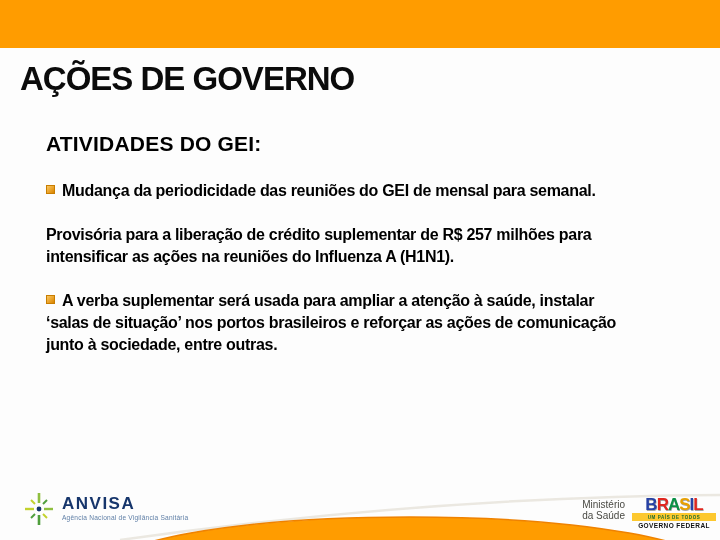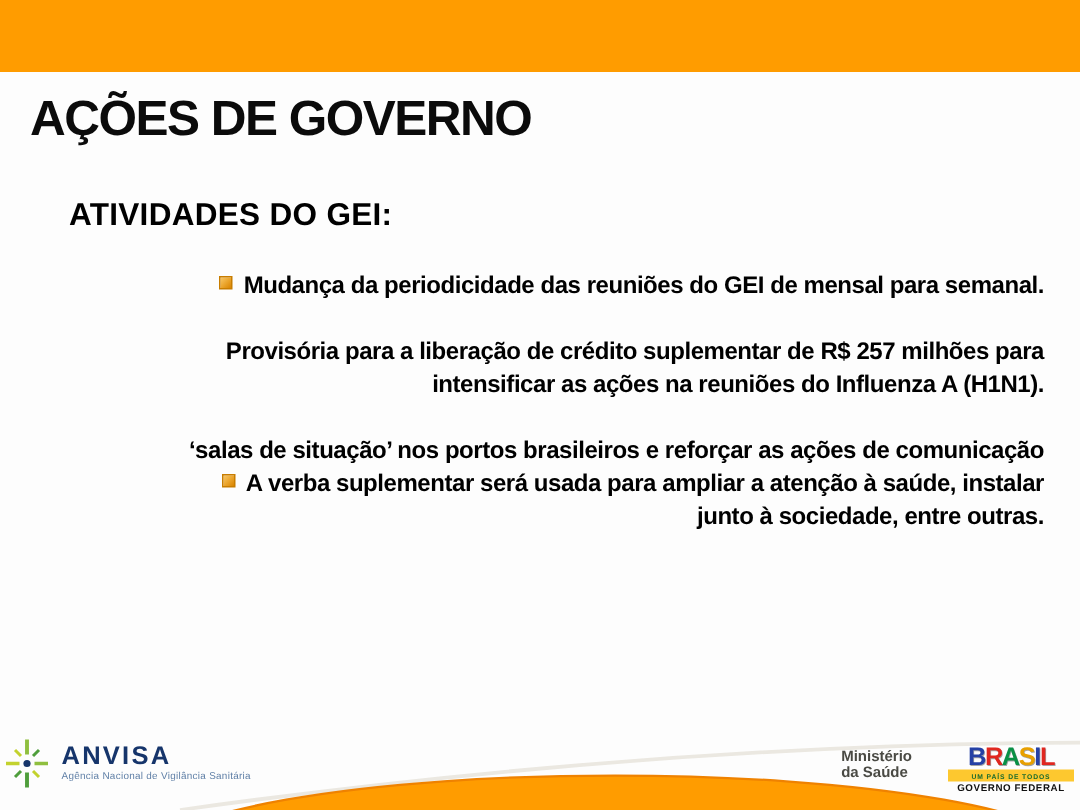--- a/index.html
+++ b/index.html
@@ -22,43 +22,42 @@
     color:#000; font-weight:bold;
   }
   .heading {
     font-size:21px; font-weight:bold; letter-spacing:0.2px;
     margin:0 0 24px 0;
   }
   .bullet { margin-bottom:22px; }
   .bline {
     font-size:16px; line-height:22px; letter-spacing:-0.3px;
     white-space:nowrap;
-    text-align:right;
   }
   .marker {
     display:inline-block; width:7px; height:7px;
     background:linear-gradient(135deg,#f9c866 0%,#eaa32a 55%,#d98400 100%);
     border:1px solid #c87d00;
     margin-right:7px; vertical-align:2px;
   }
   .bottom-deco { position:absolute; left:0; top:460px; width:720px; height:80px; }
   
   .anvisa {
-    position:absolute; left:2px; top:491px;
+    position:absolute; left:23px; top:491px;
     display:flex; align-items:flex-start;
   }
   .anvisa-text { margin-left:7px; margin-top:4px; }
   .anvisa-name {
     color:#16356b; font-size:17px; font-weight:bold;
     letter-spacing:1.5px; line-height:17px;
   }
   .anvisa-sub { color:#5f7fa6; font-size:6.6px; margin-top:2px; letter-spacing:0.2px; }
   .ministerio {
-    position:absolute; right:112px; top:499px;
-    font-size:10px; font-weight:bold;
+    position:absolute; right:95px; top:499px;
+    text-align:right; font-size:10px; font-weight:normal;
     color:#4a4a44; line-height:11px;
   }
   .brasil { position:absolute; left:632px; top:497px; width:84px; }
   .brasil-word {
     display:flex; justify-content:center; align-items:flex-end;
     font-weight:900; font-size:17px; line-height:15px;
     letter-spacing:-1px; text-shadow:0.5px 0.5px 0 rgba(0,0,0,0.35);
   }
   .brasil-tag {
     background:#fdc82f; color:#1a6b2e;
@@ -82,22 +81,22 @@
   <div class="heading">ATIVIDADES DO GEI:</div>
   <div id="bullet-list">
       <div class="bullet">
         <div class="bline"><span class="marker"></span>Mudança da periodicidade das reuniões do GEI de mensal para semanal.</div>
       </div>
       <div class="bullet">
         <div class="bline">Provisória para a liberação de crédito suplementar de R$ 257 milhões para</div>
         <div class="bline">intensificar as ações na reuniões do Influenza A (H1N1).</div>
       </div>
       <div class="bullet">
+        <div class="bline"><span class="marker"></span>A verba suplementar será usada para ampliar a atenção à saúde, instalar</div>
         <div class="bline">‘salas de situação’ nos portos brasileiros  e reforçar as ações de comunicação</div>
-        <div class="bline"><span class="marker"></span>A verba suplementar será usada para ampliar a atenção à saúde, instalar</div>
         <div class="bline">junto à sociedade, entre outras.</div>
       </div>
     </div>
 </div>
 
 <svg class="bottom-deco" viewBox="0 0 720 80" preserveAspectRatio="none">
   <path d="M 120 80 C 320 52 520 36 720 35" fill="none" stroke="#ebe8e1" stroke-width="2.5"></path>
   <ellipse cx="410" cy="112" rx="310" ry="55" fill="#FF9C00" stroke="#EF8200" stroke-width="1.5"></ellipse>
 </svg>
 

